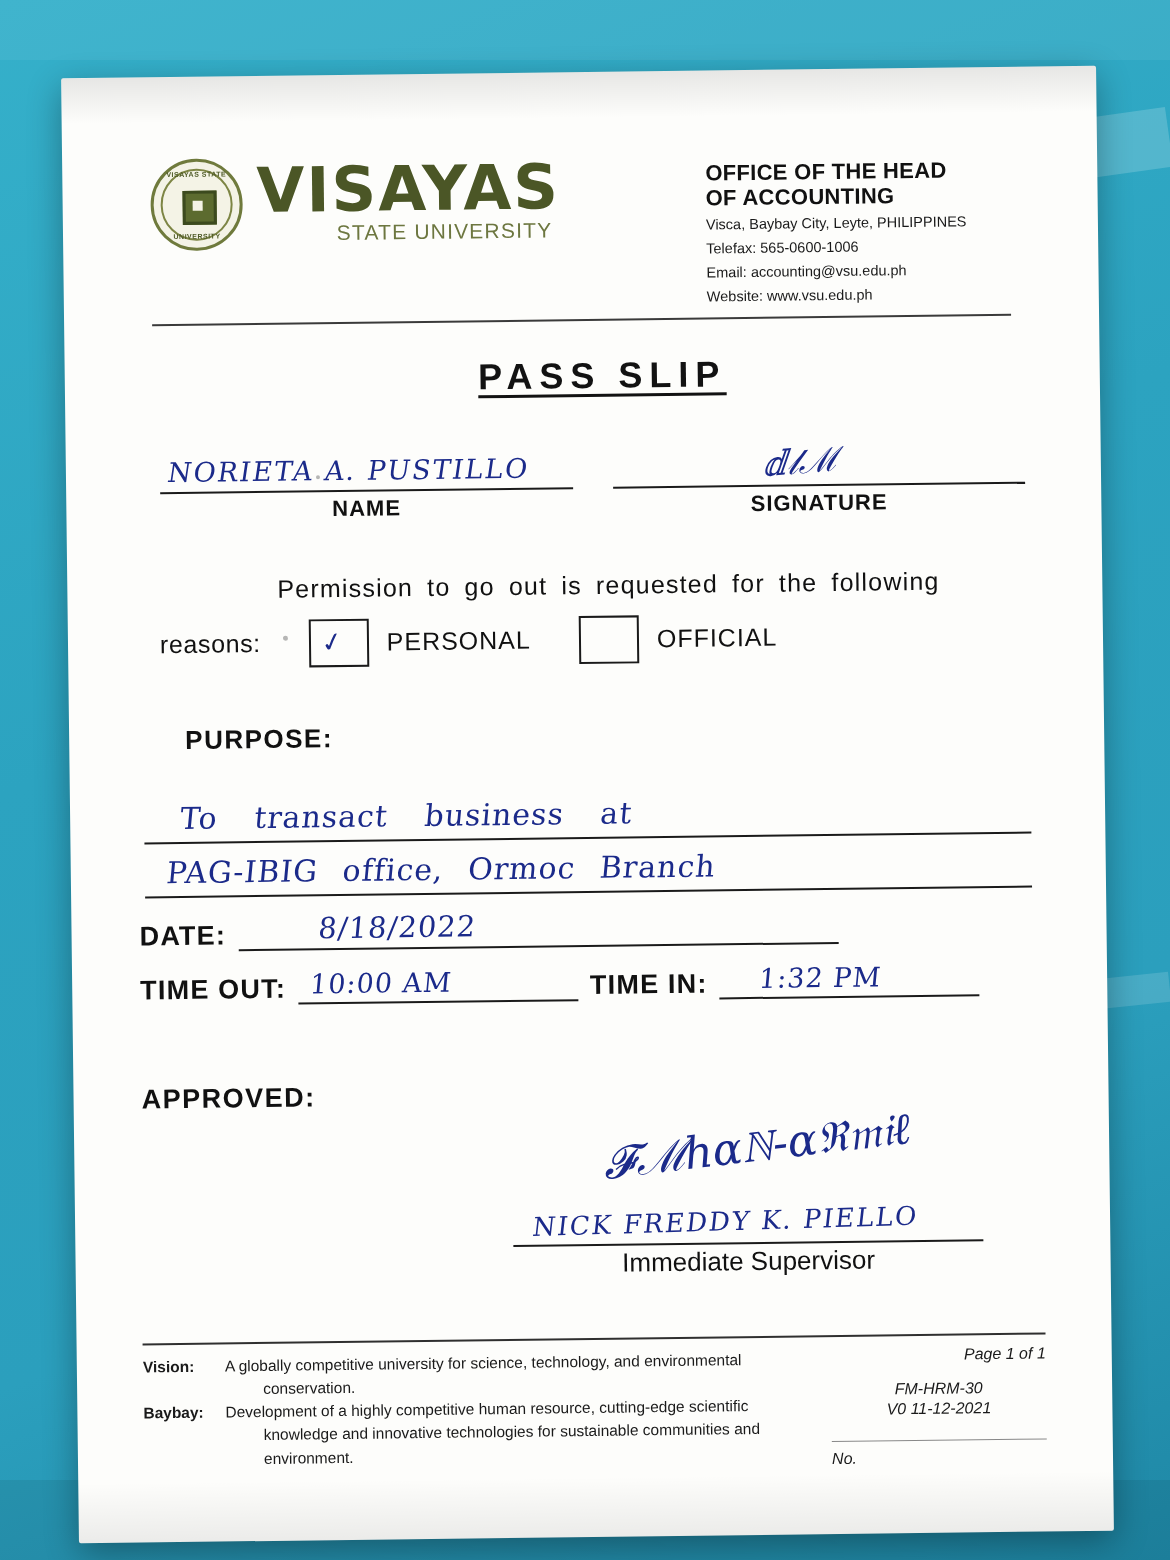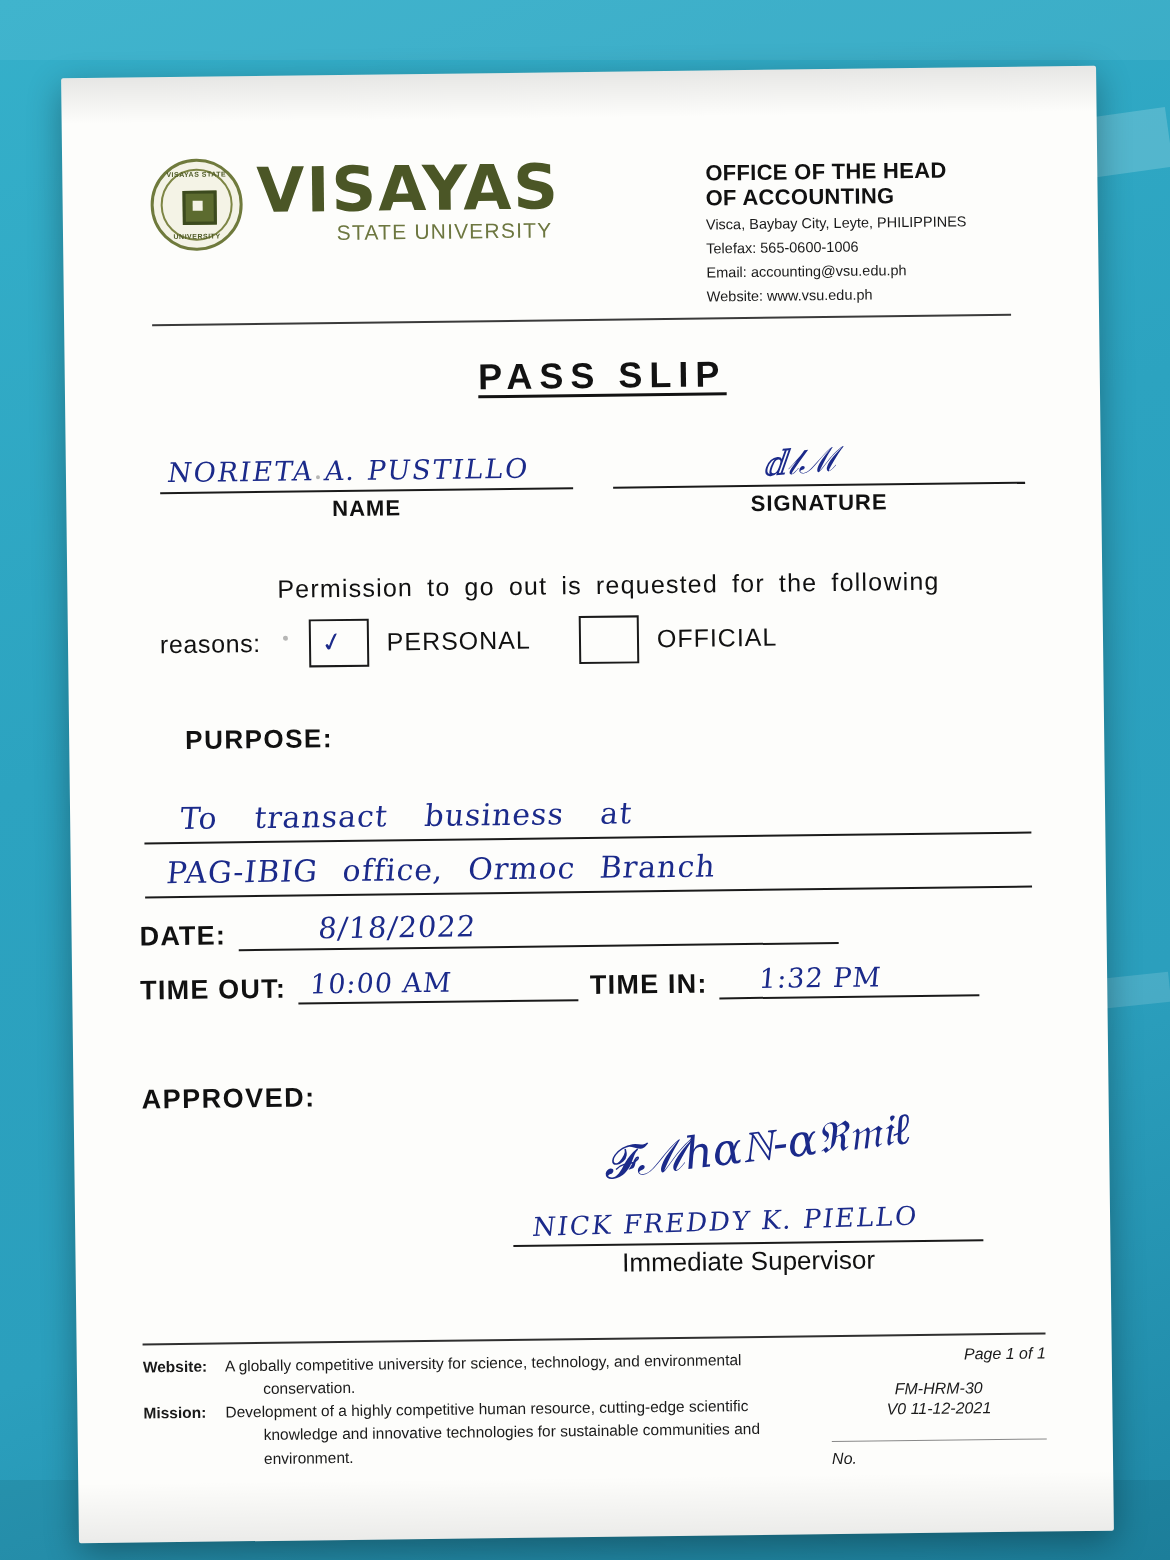--- a/index.html
+++ b/index.html
@@ -508,28 +508,28 @@
       <div class="sup-sig">𝓕ℳℎαℕ-αℜ𝔪𝔦ℓ</div>
       <div class="sup-name">NICK FREDDY K. PIELLO</div>
       <div class="sup-line"></div>
       <div class="sup-cap">Immediate Supervisor</div>
     </div>
 
     <div class="footer-rule"></div>
     <div class="footer">
       <div class="vm">
         <div class="vm-row">
-          <span class="vm-key">Website:</span>
+          <span class="vm-key">Vision:</span>
           <span class="vm-val">
             <span>A globally competitive university for science, technology, and environmental</span>
             <span class="ind">conservation.</span>
           </span>
         </div>
         <div class="vm-row">
-          <span class="vm-key">Mission:</span>
+          <span class="vm-key">Baybay:</span>
           <span class="vm-val">
             <span>Development of a highly competitive human resource, cutting-edge  scientific</span>
             <span class="ind">knowledge and innovative technologies for sustainable communities and</span>
             <span class="ind">environment.</span>
           </span>
         </div>
       </div>
       <div class="meta">
         <div class="page">Page 1 of 1</div>
         <div class="code">FM-HRM-30</div>

